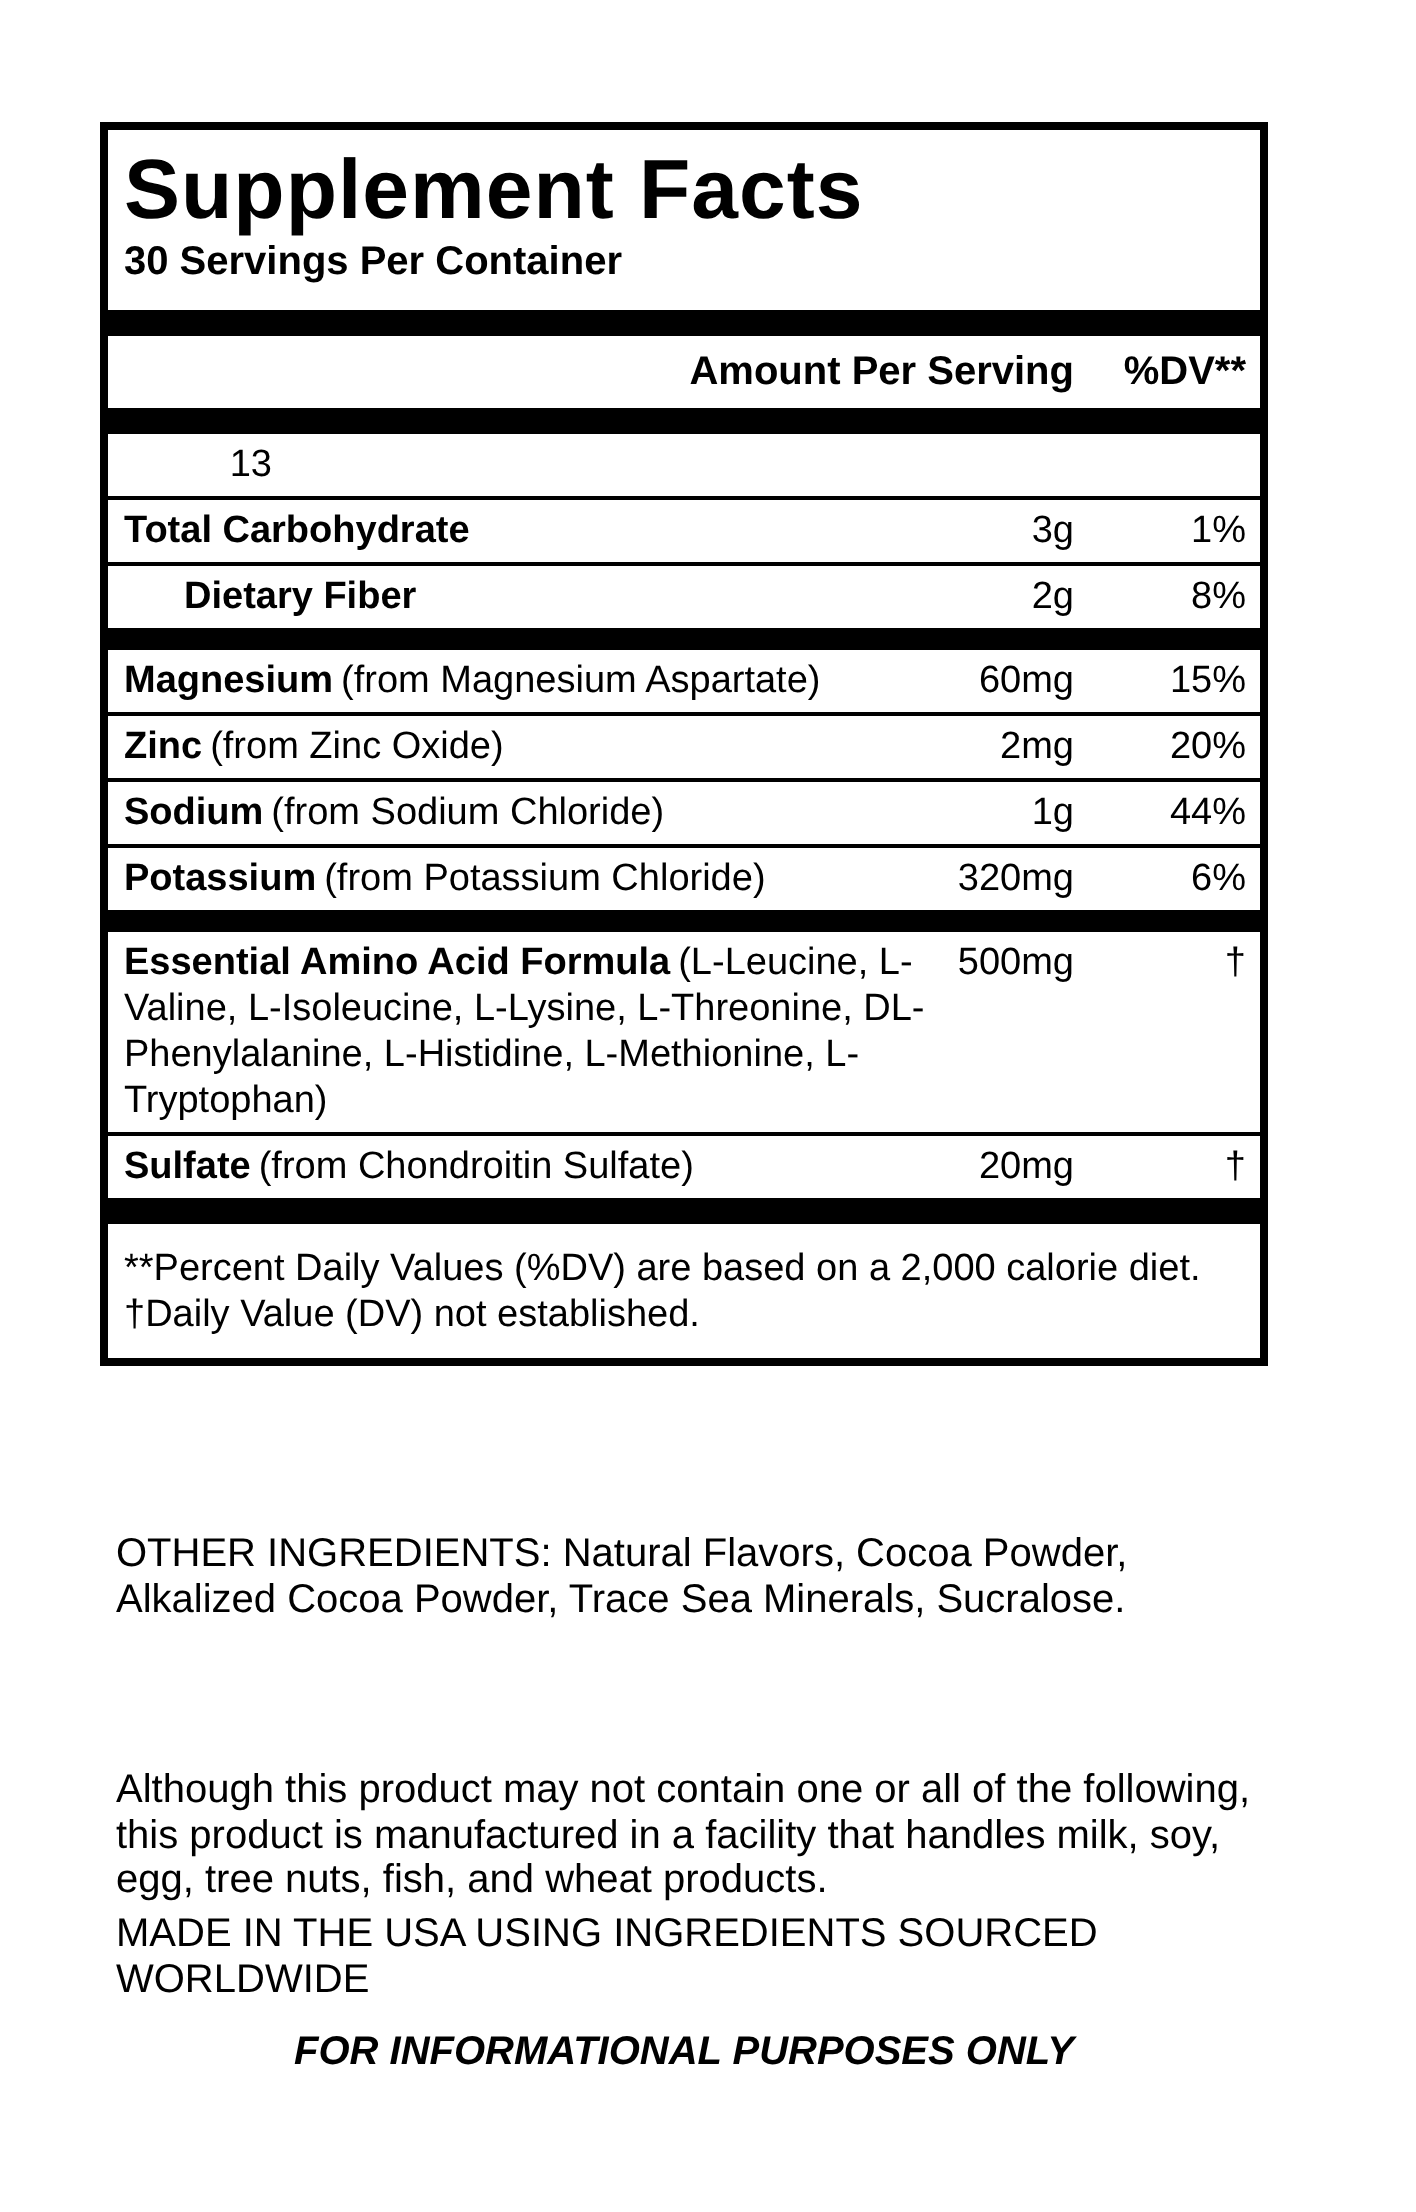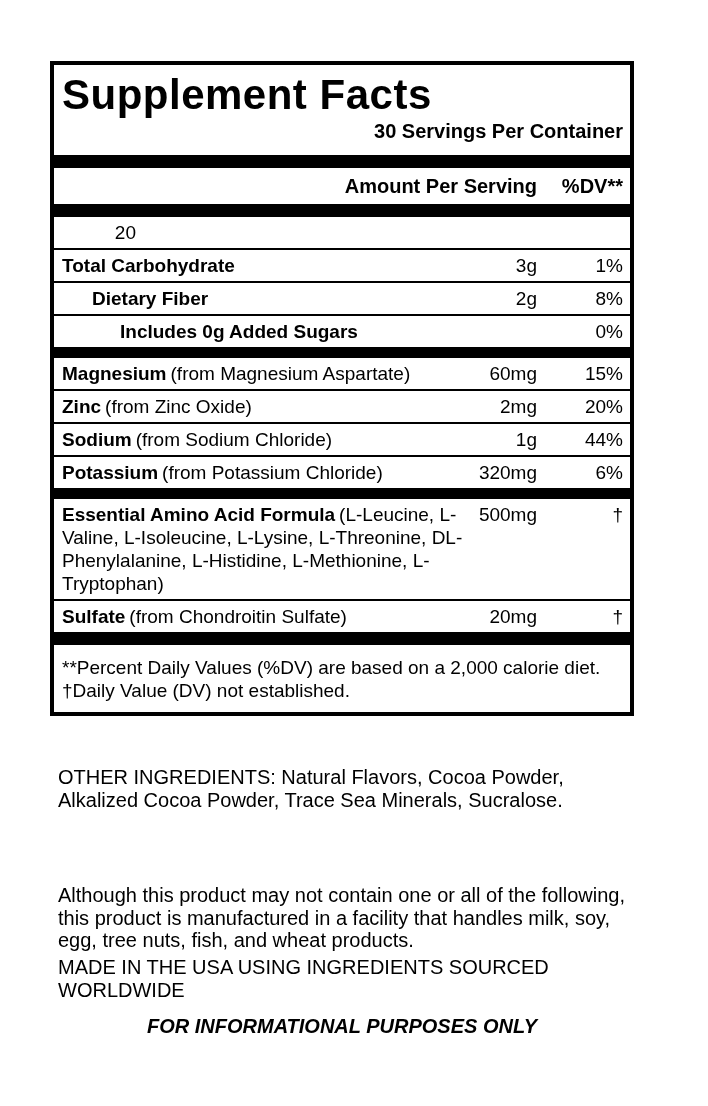--- a/index.html
+++ b/index.html
@@ -31,21 +31,20 @@
     font-size:20px;
     font-weight:bold;
     line-height:26px;
     padding:2px 7px 0 8px;
   }
   .sf-servings {
     font-size:20px;
     font-weight:bold;
     line-height:26px;
     padding:0 7px 11px 8px;
-    text-align:right;
   }
   .bar { height:13px; background:#000; width:100%; }
   .bar-thin { height:11px; }
   .col-header {
     display:flex;
     align-items:flex-end;
     font-size:20px;
     font-weight:bold;
     padding:7px 0 6px 8px;
   }
@@ -108,37 +107,32 @@
     <div class="col-header">
       <div class="spacer"></div>
       <div class="amount-head">Amount Per Serving</div>
       <div class="dv-head">%DV**</div>
     </div>
 
     <div class="bar"></div>
 
     <div class="rows">
       <div class="row">
-        <div class="r-amount">20</div>
+        <div class="r-amount">13</div>
         <div class="r-dv"></div>
       </div>
       <div class="row">
         <div class="r-label"><span class="r-name">Total Carbohydrate</span><span class="r-detail"></span></div>
         <div class="r-amount">3g</div>
         <div class="r-dv">1%</div>
       </div>
       <div class="row indent-1">
         <div class="r-label"><span class="r-name">Dietary Fiber</span><span class="r-detail"></span></div>
         <div class="r-amount">2g</div>
         <div class="r-dv">8%</div>
-      </div>
-      <div class="row indent-2 all-bold">
-        <div class="r-label"><span class="r-name">Includes 0g Added Sugars</span><span class="r-detail"></span></div>
-        <div class="r-amount"></div>
-        <div class="r-dv">0%</div>
       </div>
     </div>
 
     <div class="bar bar-thin"></div>
 
     <div class="rows">
       <div class="row">
         <div class="r-label"><span class="r-name">Magnesium</span><span class="r-detail">(from Magnesium Aspartate)</span></div>
         <div class="r-amount">60mg</div>
         <div class="r-dv">15%</div>

